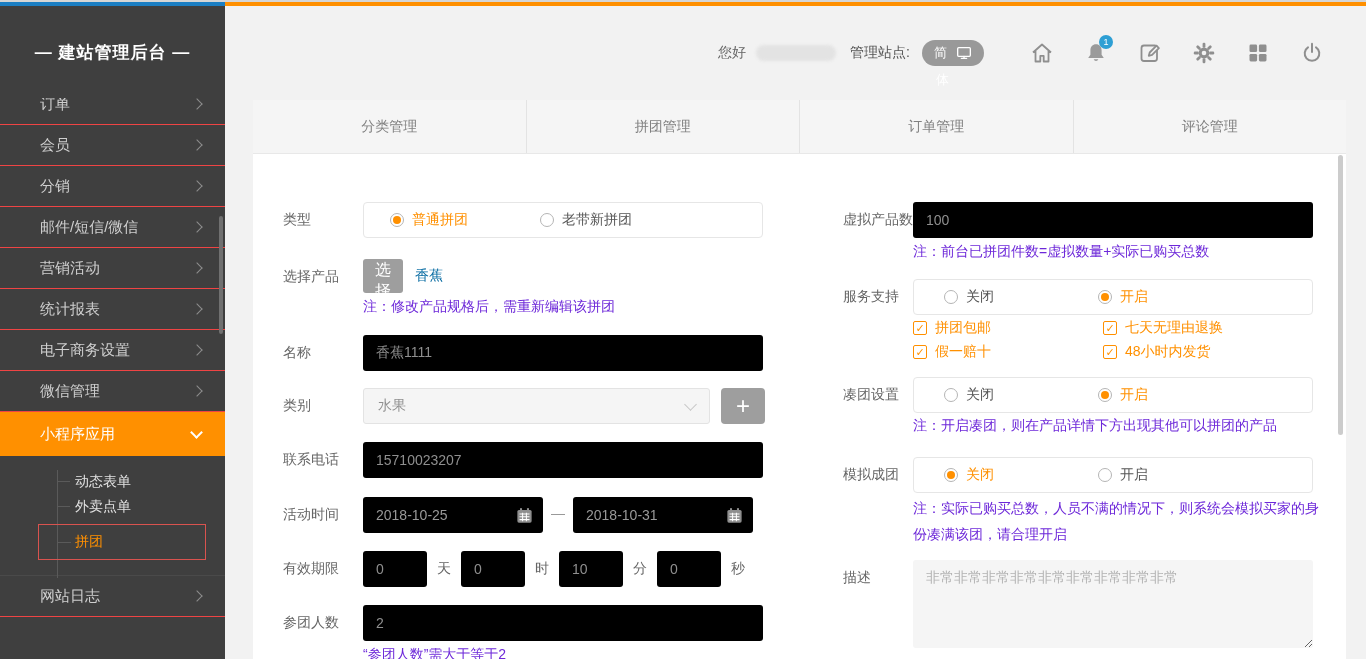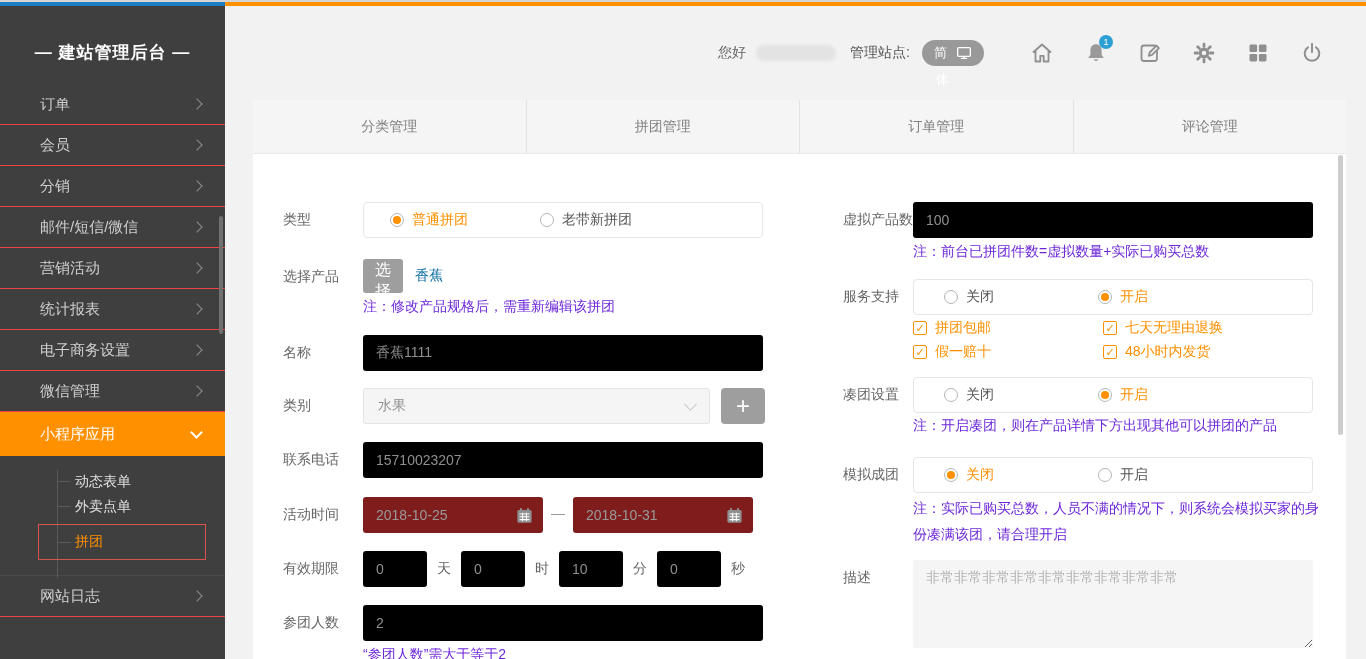--- a/index.html
+++ b/index.html
@@ -69,21 +69,21 @@
   .radio.on::after{content:'';position:absolute;left:2px;top:2px;right:2px;bottom:2px;border-radius:50%;background:#ff9000}
   .rlab{font-size:14px;margin-left:8px;color:#555;cursor:pointer}
   .rlab.on{color:#ff9000}
   .selbtn{width:40px;height:34px;background:#9e9e9e;color:#fff;border:none;border-radius:3px;font-size:16px;cursor:pointer}
   .prodname{font-size:14px;color:#0369a1;margin-left:12px;padding-top:8px}
   .select{width:347px;height:36px;box-sizing:border-box;background:#f5f5f5;border:1px solid #e3e3e3;border-radius:3px;
     display:flex;align-items:center;justify-content:space-between;padding:0 14px;font-size:14px;color:#8f8f8f;cursor:pointer}
   .chevDn{width:8px;height:8px;border-right:1.5px solid #c6c6c6;border-bottom:1.5px solid #c6c6c6;transform:rotate(45deg);margin-top:-4px}
   .plusbtn{width:44px;height:36px;margin-left:11px;background:#9e9e9e;color:#fff;border:none;border-radius:4px;
     font-size:24px;line-height:34px;cursor:pointer;padding:0}
-  .dwrap{width:180px;height:36px;box-sizing:border-box;background:#7f1d1d;border-radius:3px;display:flex;
+  .dwrap{width:180px;height:36px;box-sizing:border-box;background:#000000;border-radius:3px;display:flex;
     align-items:center;justify-content:space-between;padding:0 9px 0 13px;font-size:14px;color:#999}
   .ddash{margin:8px 8px 0;color:#999;font-size:14px}
   .vinput{width:64px}
   .vunit{font-size:14px;color:#666;padding-top:9px;margin:0 10px}
   .cbgrid{display:grid;grid-template-columns:190px auto;row-gap:6px;width:400px}
   .cbitem{display:flex;align-items:center;cursor:pointer}
   .cbbox{width:14px;height:14px;box-sizing:border-box;border:1px solid #ff9000;border-radius:2px;background:#fff;
     color:#ff9000;font-size:11px;line-height:12px;text-align:center;flex:none}
   .cblab{font-size:14px;color:#ff9000;margin-left:8px}
   .textarea{width:400px;height:88px;box-sizing:border-box;background:#f5f5f5;border:none;border-radius:3px;

